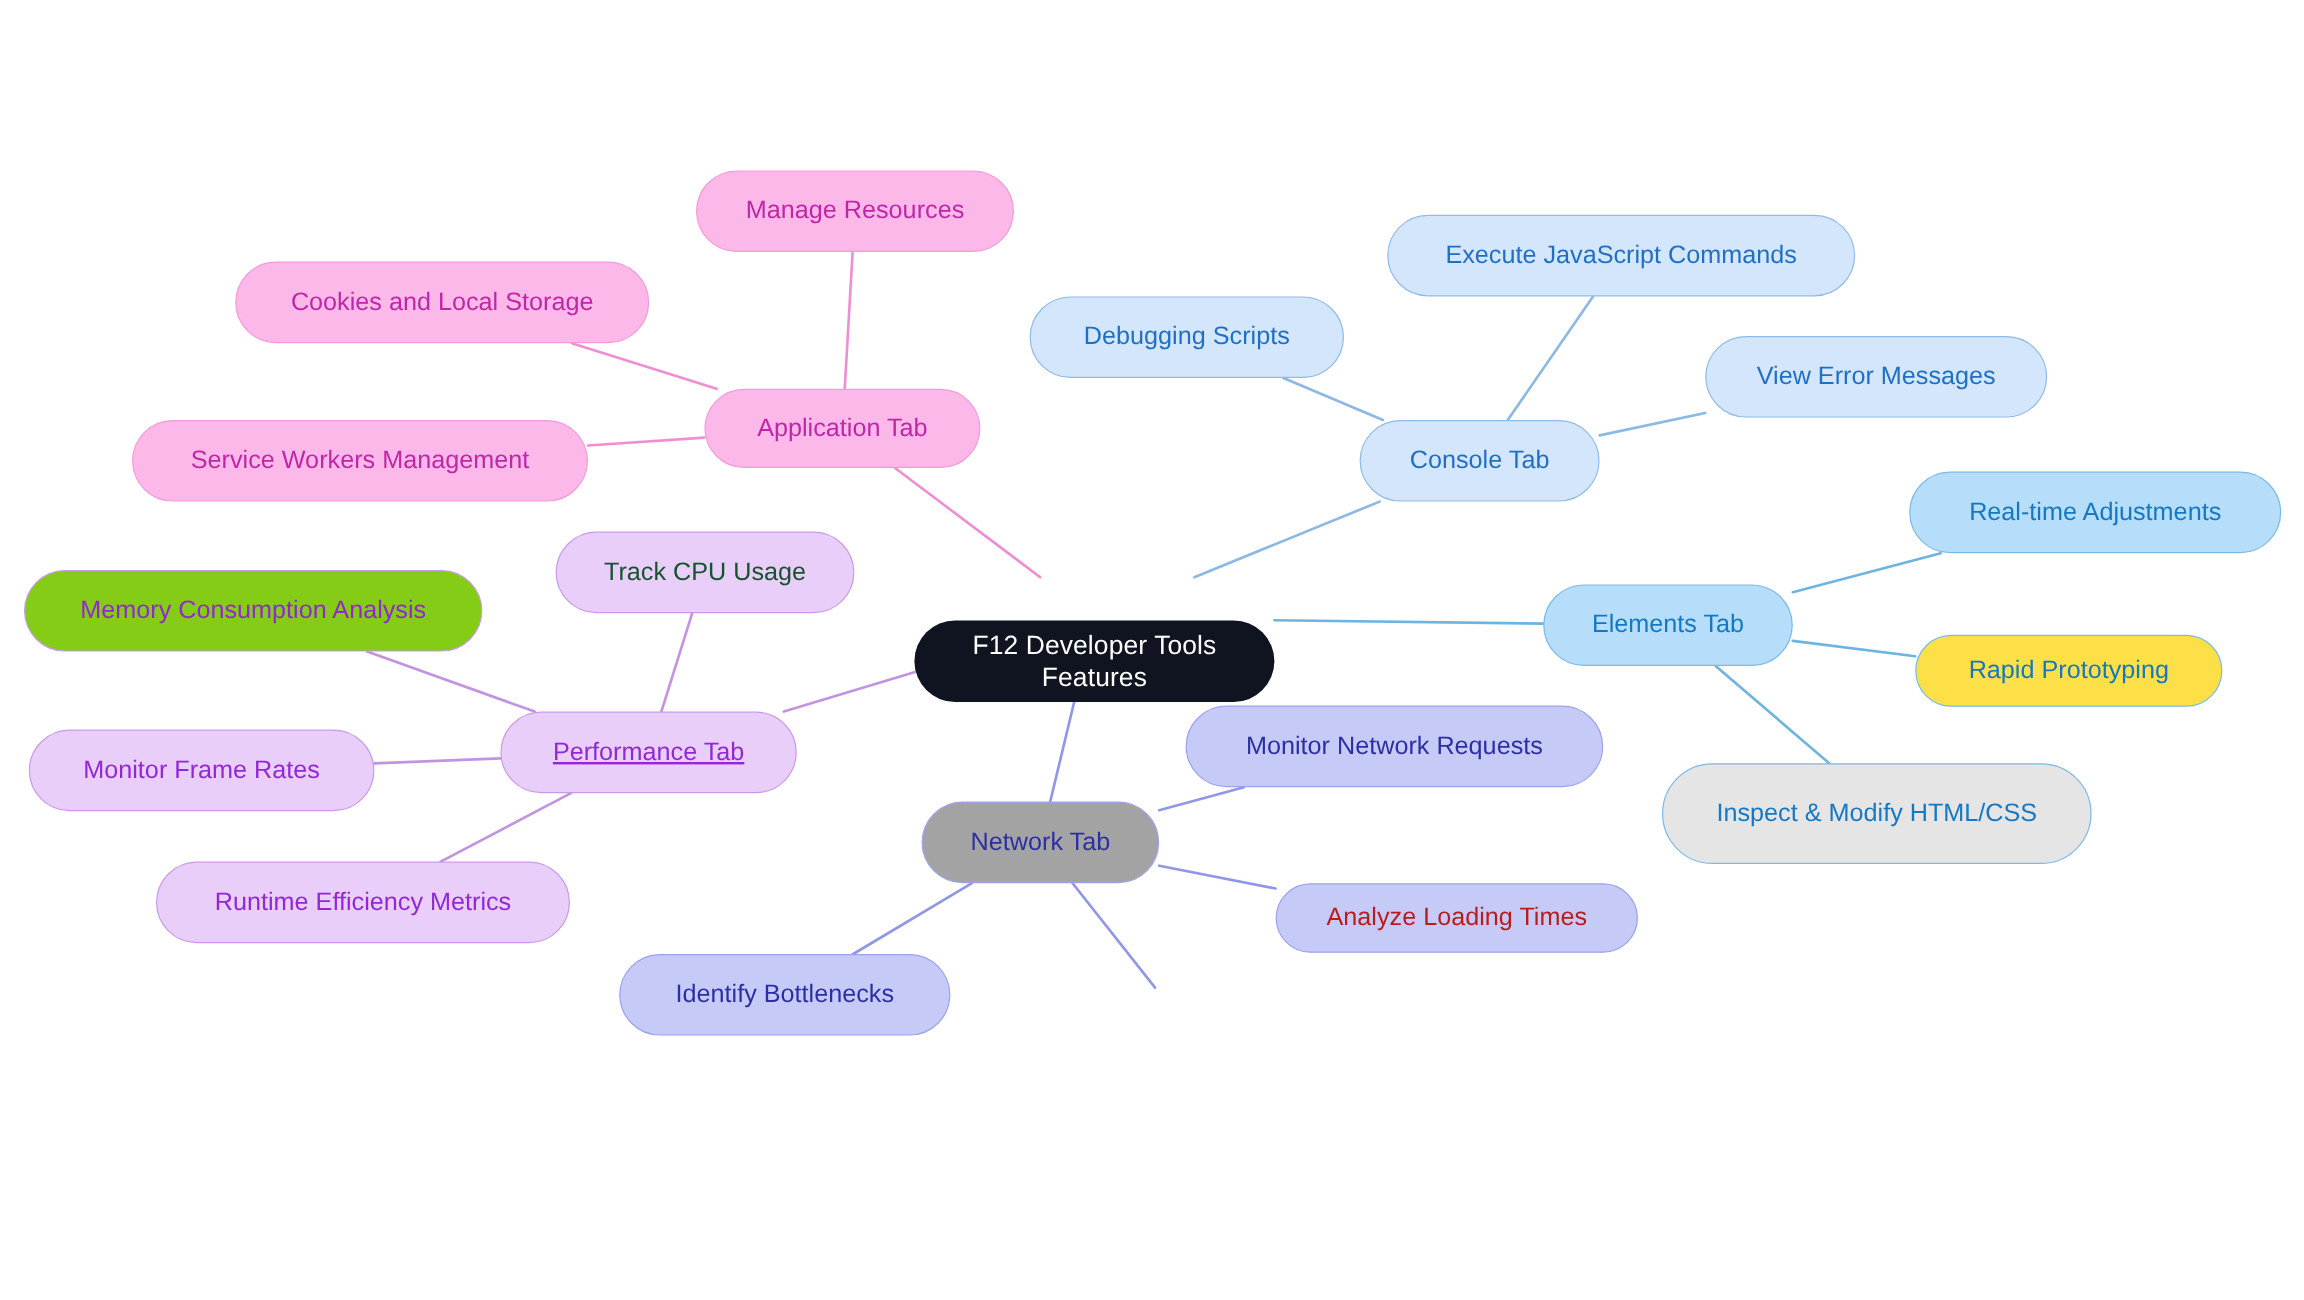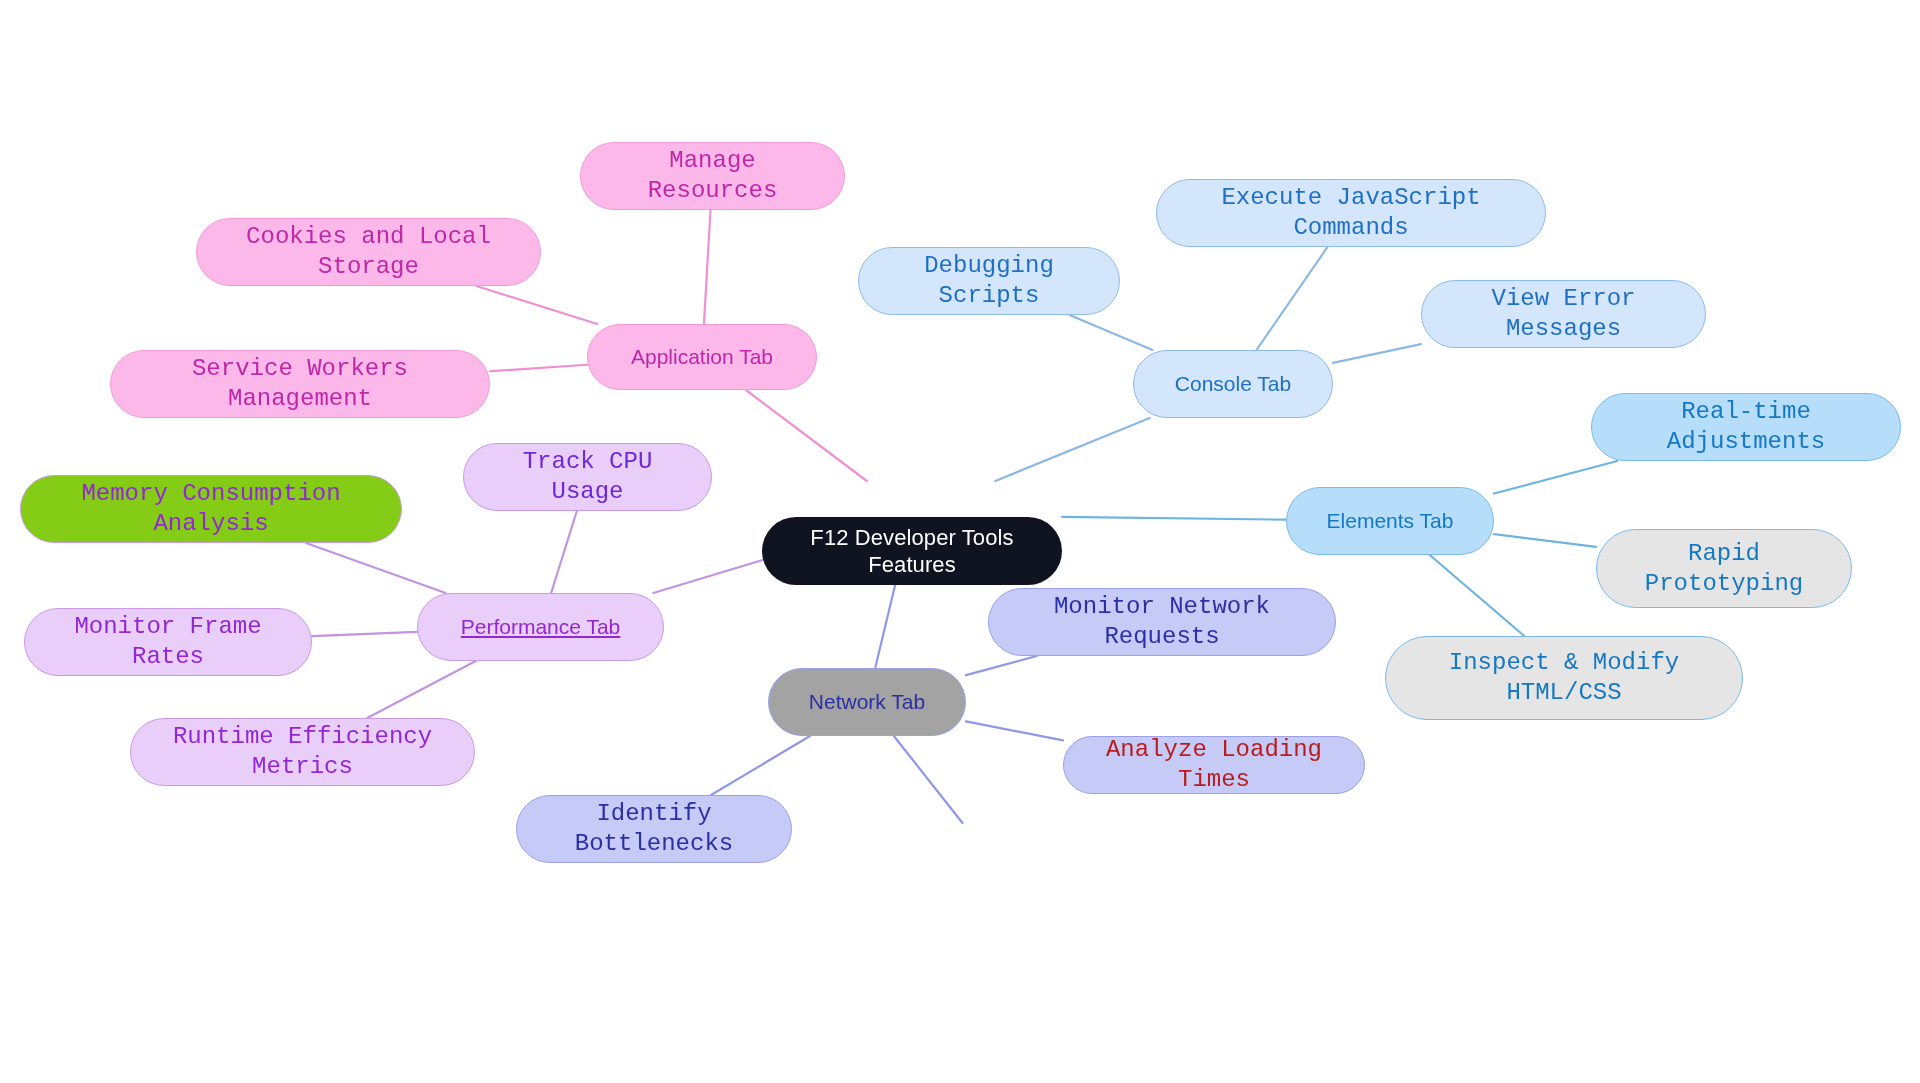--- a/index.html
+++ b/index.html
@@ -46,22 +46,21 @@
     border-radius: 40px;
     border-width: 0;
     font-size: 22px;
     letter-spacing: 0.1px;
     margin-top: 36px;
   }
   .node.branch {
     font-size: 21px;
   }
   .node.leaf {
-    font-size: 24px;
-    font-family: Liberation Mono, monospace;
+    font-size: 21px;
   }
 </style>
 </head>
 <body>
 
 <div id="mindmap">
 
   <svg id="edge-layer" viewBox="0 0 1920 1083" preserveAspectRatio="none">
       <line x1="866.8101265822785" y1="481" x2="745.8607594936709" y2="390" stroke="#ef8fd3" stroke-width="2.2" stroke-linecap="round"></line>
       <line x1="703.914364640884" y1="324" x2="710.5276243093923" y2="210" stroke="#ef8fd3" stroke-width="2.2" stroke-linecap="round"></line>
@@ -94,25 +93,25 @@
   <div class="node leaf" style="left: 196px; top: 218px; width: 345px; height: 68px; background: rgb(251, 184, 232); color: rgb(192, 38, 168); border-color: rgb(243, 155, 217);">Cookies and Local Storage</div>
   <div class="node leaf" style="left: 110px; top: 350px; width: 380px; height: 68px; background: rgb(251, 184, 232); color: rgb(192, 38, 168); border-color: rgb(243, 155, 217);">Service Workers Management</div>
 
   <div class="node branch" style="left: 1133px; top: 350px; width: 200px; height: 68px; background: rgb(211, 230, 251); color: rgb(31, 111, 196); border-color: rgb(143, 187, 232);">Console Tab</div>
   <div class="node leaf" style="left: 858px; top: 247px; width: 262px; height: 68px; background: rgb(211, 230, 251); color: rgb(31, 111, 196); border-color: rgb(143, 187, 232);">Debugging Scripts</div>
   <div class="node leaf" style="left: 1156px; top: 179px; width: 390px; height: 68px; background: rgb(211, 230, 251); color: rgb(31, 111, 196); border-color: rgb(143, 187, 232);">Execute JavaScript Commands</div>
   <div class="node leaf" style="left: 1421px; top: 280px; width: 285px; height: 68px; background: rgb(211, 230, 251); color: rgb(31, 111, 196); border-color: rgb(143, 187, 232);">View Error Messages</div>
 
   <div class="node branch" style="left: 1286px; top: 487px; width: 208px; height: 68px; background: rgb(182, 221, 250); color: rgb(21, 120, 194); border-color: rgb(121, 187, 232);">Elements Tab</div>
   <div class="node leaf" style="left: 1591px; top: 393px; width: 310px; height: 68px; background: rgb(182, 221, 250); color: rgb(21, 120, 194); border-color: rgb(121, 187, 232);">Real-time Adjustments</div>
-  <div class="node leaf" style="left: 1596px; top: 529px; width: 256px; height: 79px; background: #e5e5e5; color: rgb(21, 120, 194); border-color: rgb(121, 187, 232);">Rapid Prototyping</div>
+  <div class="node leaf" style="left: 1596px; top: 529px; width: 256px; height: 60px; background: #fde047; color: rgb(21, 120, 194); border-color: rgb(121, 187, 232);">Rapid Prototyping</div>
   <div class="node leaf" style="left: 1385px; top: 636px; width: 358px; height: 84px; background: #e5e5e5; color: rgb(21, 120, 194); border-color: rgb(121, 187, 232);">Inspect &amp; Modify HTML/CSS</div>
 
   <div class="node branch" style="left: 417px; top: 593px; width: 247px; height: 68px; background: rgb(232, 206, 248); color: rgb(147, 39, 212); border-color: rgb(201, 154, 232); text-decoration: underline;">Performance Tab</div>
-  <div class="node leaf" style="left: 463px; top: 443px; width: 249px; height: 68px; background: rgb(232, 206, 248); color: #6d28d9; border-color: rgb(201, 154, 232);">Track CPU Usage</div>
+  <div class="node leaf" style="left: 463px; top: 443px; width: 249px; height: 68px; background: rgb(232, 206, 248); color: #14532d; border-color: rgb(201, 154, 232);">Track CPU Usage</div>
   <div class="node leaf" style="left: 20px; top: 475px; width: 382px; height: 68px; background: #84cc16; color: rgb(147, 39, 212); border-color: rgb(201, 154, 232);">Memory Consumption Analysis</div>
   <div class="node leaf" style="left: 24px; top: 608px; width: 288px; height: 68px; background: rgb(232, 206, 248); color: rgb(147, 39, 212); border-color: rgb(201, 154, 232);">Monitor Frame Rates</div>
   <div class="node leaf" style="left: 130px; top: 718px; width: 345px; height: 68px; background: rgb(232, 206, 248); color: rgb(147, 39, 212); border-color: rgb(201, 154, 232);">Runtime Efficiency Metrics</div>
 
   <div class="node branch" style="left: 768px; top: 668px; width: 198px; height: 68px; background: #a3a3a3; color: rgb(44, 47, 163); border-color: rgb(155, 162, 234);">Network Tab</div>
   <div class="node leaf" style="left: 988px; top: 588px; width: 348px; height: 68px; background: rgb(198, 202, 247); color: rgb(44, 47, 163); border-color: rgb(155, 162, 234);">Monitor Network Requests</div>
   <div class="node leaf" style="left: 1063px; top: 736px; width: 302px; height: 58px; background: rgb(198, 202, 247); color: #b91c1c; border-color: rgb(155, 162, 234); text-align: center;">Analyze Loading Times</div>
   <div class="node leaf" style="left: 516px; top: 795px; width: 276px; height: 68px; background: rgb(198, 202, 247); color: rgb(44, 47, 163); border-color: rgb(155, 162, 234);">Identify Bottlenecks</div>
 
 </div>

